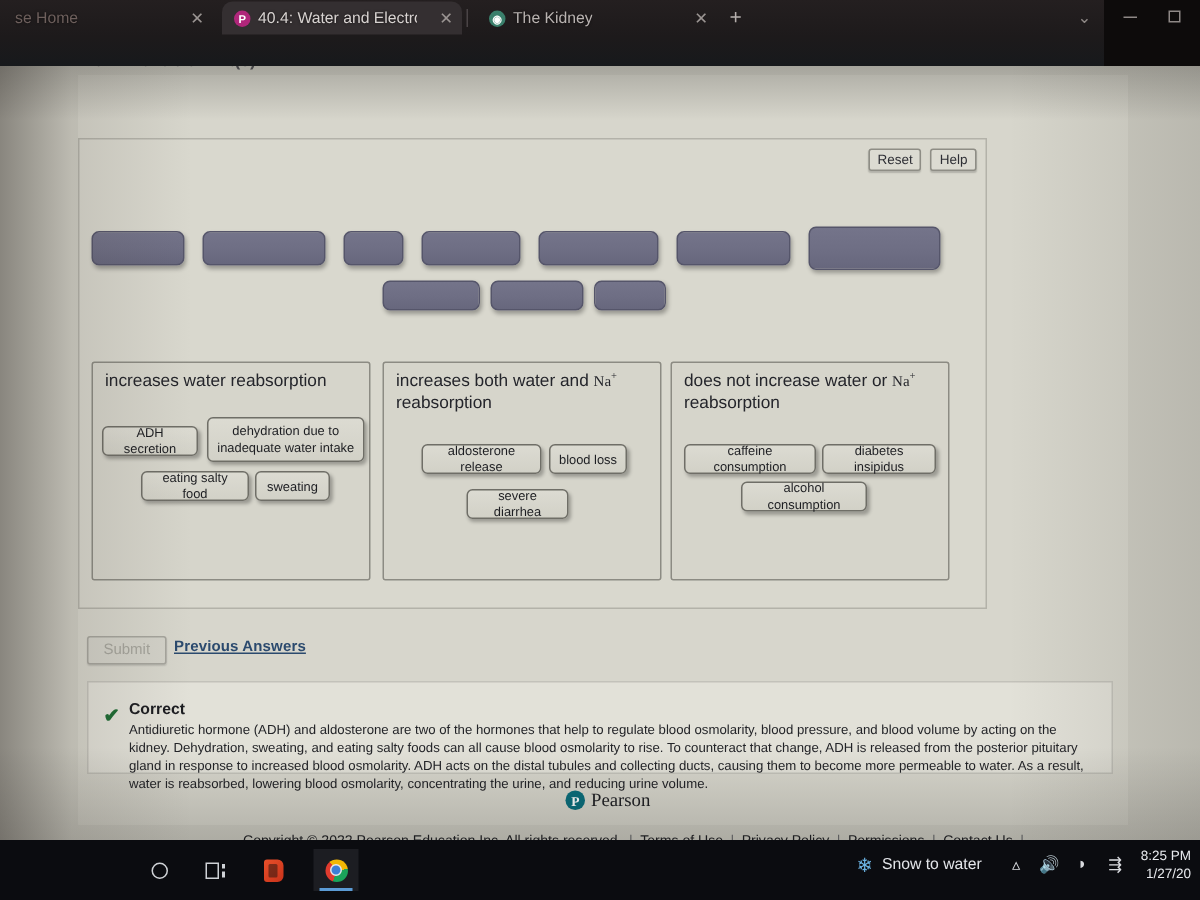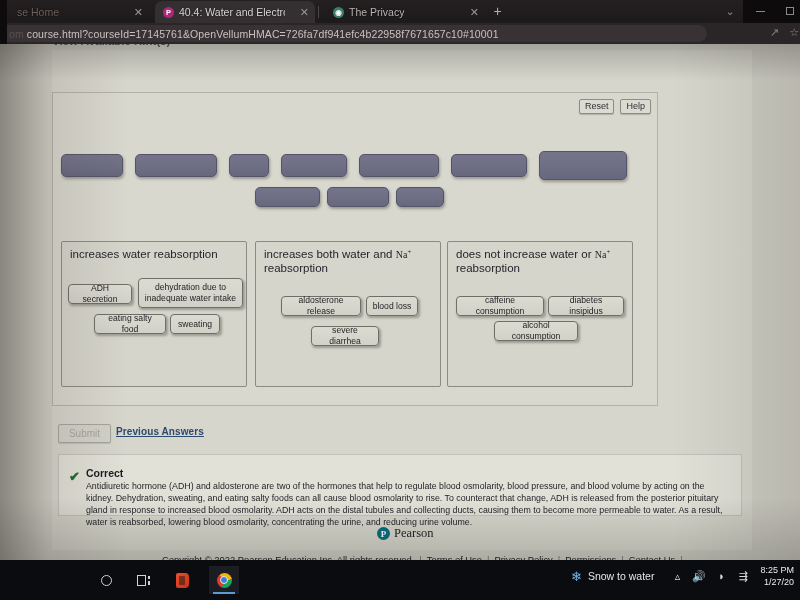--- a/index.html
+++ b/index.html
@@ -9,21 +9,21 @@
     background: #000;
   }
   #screen {
     position: relative; width: 800px; height: 600px;
     background: #0d0b0b;
     overflow: hidden;
   }
 
   
   #browser-chrome {
-    position: absolute; left: 7px; top: 0; width: 736px; height: 44px;
+    position: absolute; left: 0; top: 0; width: 736px; height: 44px;
     background: linear-gradient(180deg,#241f20 0%, #1d1a1b 55%, #17191c 100%);
   }
   #tabstrip {
     position: absolute; left: 0; top: 0; width: 800px; height: 23px;
   }
   .tab {
     position: absolute; top: 1px; height: 22px;
     display: flex; align-items: center; gap: 5px;
     padding: 0 6px 0 8px;
     font-size: 10.5px; color: #b9b3b1;
@@ -277,45 +277,36 @@
         <span class="tabclose">✕</span>
       </div>
       <div class="tab active" style="left:148px;width:160px;">
         <span class="favicon fav-pearson">P</span>
         <span class="tablabel">40.4: Water and Electrolyte B</span>
         <span class="tabclose">✕</span>
       </div>
       <div class="tab-sep" style="left:311px;"></div>
       <div class="tab" style="left:318px;width:160px;">
         <span class="favicon fav-globe">◉</span>
-        <span class="tablabel">The Privacy</span>
+        <span class="tablabel">The Kidney</span>
         <span class="tabclose">✕</span>
       </div>
       <div id="newtab">+</div>
 
       <div id="wincontrols">
         <div class="wc">⌄</div>
         <div class="wc">
             <span class="dash"></span>
           </div>
         <div class="wc">
             <span class="sq"></span>
           </div>
       </div>
     </div>
 
-    <div id="urlbar-row">
-      <div id="urlpill">
-        <span id="urltext"><span class="dim">om </span><span>course.html?courseId=17145761&amp;OpenVellumHMAC=726fa7df941efc4b22958f7671657c10#10001</span></span>
-      </div>
-      <div id="url-icons">
-        <span class="url-ic">↗</span>
-        <span class="url-ic">☆</span>
-      </div>
-    </div>
   </div>
 
   <div id="page">
 
     <div id="hint-strip">
       <div id="hint-text">View Available Hint(s)</div>
     </div>
 
     <div id="content">
 

